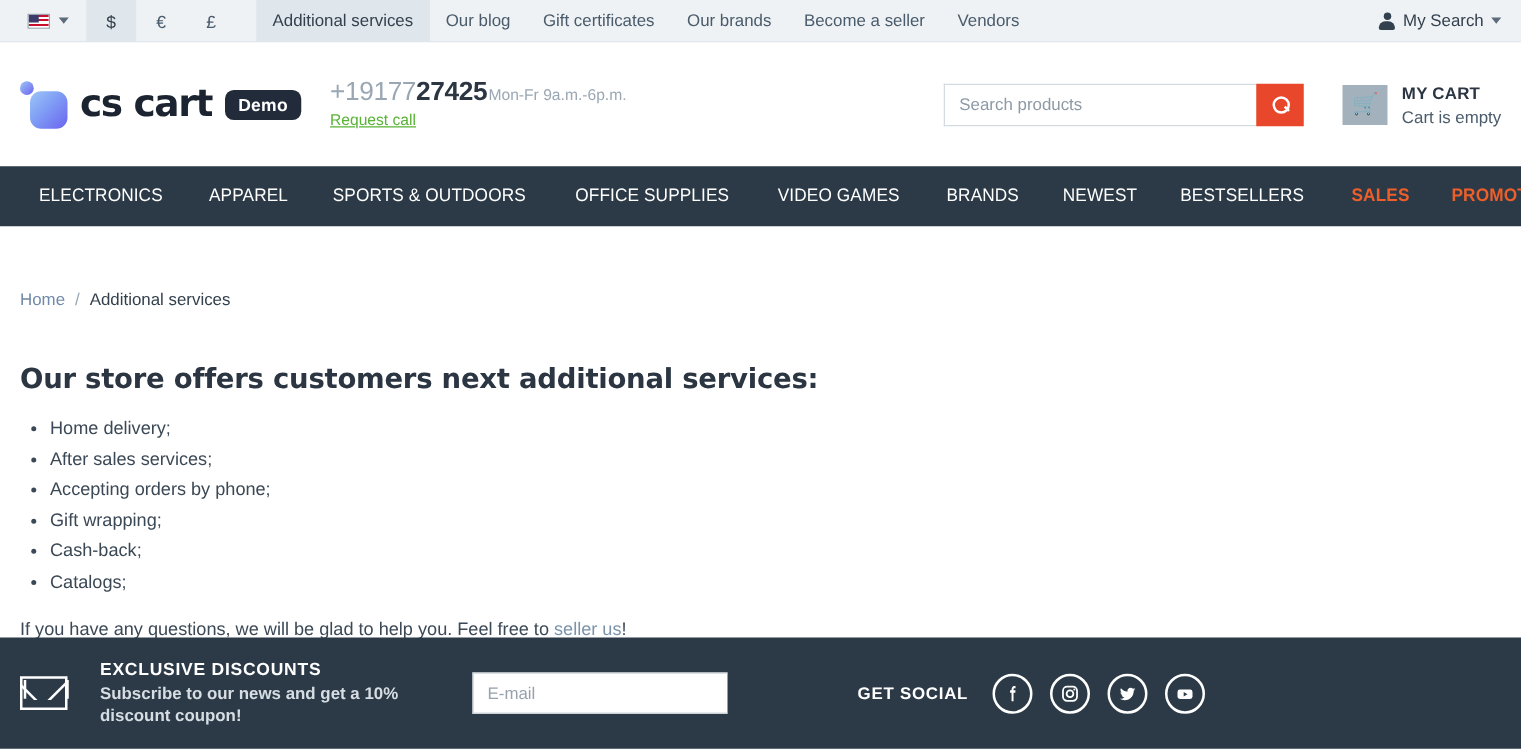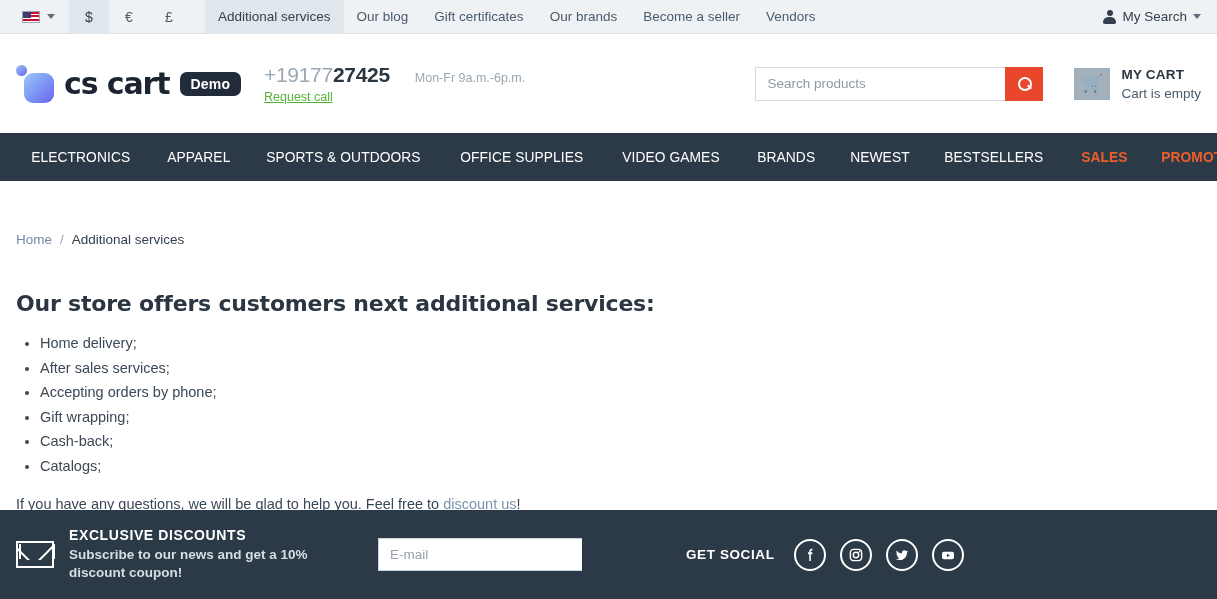--- a/index.html
+++ b/index.html
@@ -70,21 +70,21 @@
   }
   .logo-text{
     font-size:30px;font-weight:700;letter-spacing:-1.1px;color:#1b2430;
     font-family:"DejaVu Sans", sans-serif;
   }
   .demo-badge{
     background:#222b3a;color:#fff;font-size:14px;font-weight:600;
     padding:4px 11px;border-radius:7px;letter-spacing:.2px;
   }
   .phone-block{margin-left:16px;}
-  .phone-line{display:flex;align-items:baseline;gap:25px;}
+  .phone-line{display:flex;align-items:baseline;gap:1px;}
   .ph-light{font-size:21px;color:#9aa7b3;letter-spacing:-.3px;}
   .ph-bold{font-size:21px;color:#2b3642;font-weight:700;letter-spacing:-.3px;}
   .ph-hours{font-size:12.5px;color:#9aa7b3;}
   .req-call{
     display:inline-block;margin-top:3px;font-size:12.5px;color:#59b336;
     text-decoration:underline;
   }
   .search-wrap{margin-left:auto;display:flex;align-items:center;}
   .search-box{display:flex;height:34px;width:288px;}
   .search-box input{
@@ -134,21 +134,21 @@
   ul.svc{margin:20px 0 0 0;padding-left:24px;}
   ul.svc li{font-size:14.5px;color:#3b4855;line-height:1;margin-bottom:0;padding:0 0 10px 0;}
   p.help{font-size:14.5px;color:#3b4855;margin:13px 0 0 0;}
   p.help a{color:#7a93ab;text-decoration:none;}
 
   
   .footer{
     position:absolute;left:0;bottom:0;width:1217px;height:89px;
     background:#2c3a47;display:flex;align-items:center;padding:0 16px;
   }
-  .f-news{display:flex;align-items:center;gap:15px;width:345px;}
+  .f-news{display:flex;align-items:center;gap:26px;width:345px;}
   .env{width:38px;height:27px;border:2px solid #fff;position:relative;flex:none;}
   .env::before{
     content:"";position:absolute;left:1px;top:1px;width:32px;height:15px;
     border-left:2px solid #fff;border-right:2px solid #fff;
     transform:skewX(0);
   }
   .env .flap{
     position:absolute;left:-1px;top:-1px;width:36px;height:18px;overflow:hidden;
   }
   .env .flap::before{
@@ -276,21 +276,21 @@
 
   <ul class="svc">
     <li>Home delivery;</li>
     <li>After sales services;</li>
     <li>Accepting orders by phone;</li>
     <li>Gift wrapping;</li>
     <li>Cash-back;</li>
     <li>Catalogs;</li>
   </ul>
 
-  <p class="help"><span>If you have any questions, we will be glad to help you. Feel free to </span><a href="#">discount us</a><span>!</span></p>
+  <p class="help"><span>If you have any questions, we will be glad to help you. Feel free to </span><a href="#">seller us</a><span>!</span></p>
 </div>
 
 <div class="footer">
 
   <div class="f-news">
     <span class="env">
         <span class="flap"></span>
       </span>
     <div>
       <div class="f-news-title">EXCLUSIVE DISCOUNTS</div>

